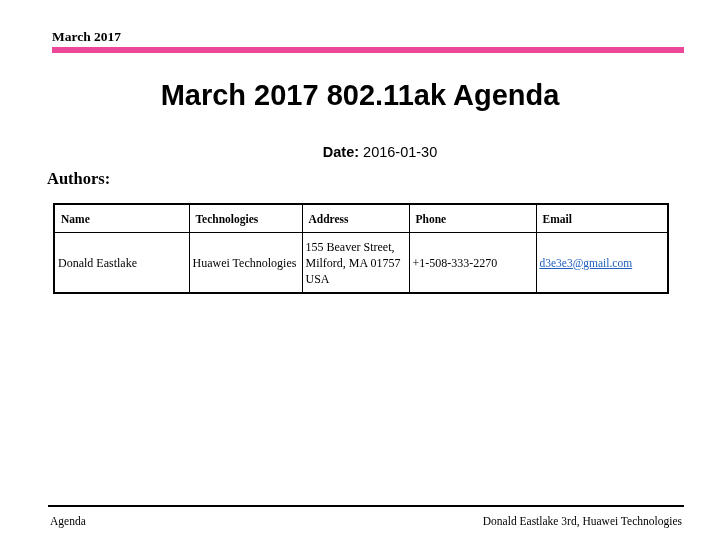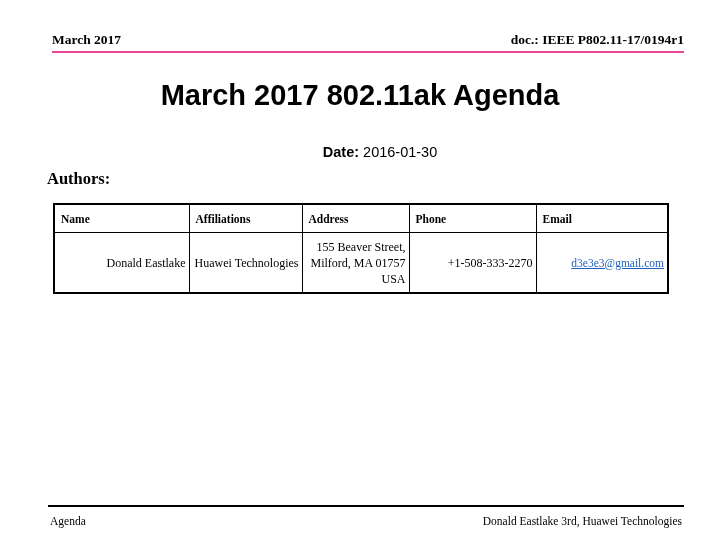--- a/index.html
+++ b/index.html
@@ -17,23 +17,23 @@
   }
 
   
   .slide-header {
     position: absolute;
     left: 52px;
     top: 29px;
     width: 632px;
     height: 24px;
     display: flex;
-    align-items: center;
+    align-items: flex-start;
     justify-content: space-between;
-    border-bottom: 2px solid #ec4899;
+    border-bottom: 6px solid #ec4899;
     box-sizing: border-box;
   }
   .header-left {
     font-family: "Liberation Serif", "DejaVu Serif", serif;
     font-weight: bold;
     font-size: 13.5px;
     line-height: 16px;
     white-space: nowrap;
   }
   .header-right {
@@ -114,21 +114,21 @@
     font-weight: bold;
     text-align: left;
     vertical-align: middle;
     padding-left: 6px;
     line-height: 14px;
   }
   table.authors-table td {
     height: 57px;
     font-size: 12px;
     font-weight: normal;
-    text-align: right;
+    text-align: left;
     vertical-align: middle;
     line-height: 16px;
     padding: 1px 3px;
   }
   .col-name      { width: 135px; }
   .col-affil     { width: 113px; }
   .col-address   { width: 107px; }
   .col-phone     { width: 127px; }
   .col-email     { width: 132px; }
 
@@ -176,21 +176,20 @@
     right: 2px;
     top: 7px;
     white-space: nowrap;
   }
 </style>
 </head>
 <body>
 
 <div class="slide-header">
   <div class="header-left">March 2017</div>
-  <div class="header-right">doc.: IEEE P802.11-17/0194r1</div>
 </div>
 
 <div class="slide-title">March 2017 802.11ak Agenda</div>
 
 <div class="date-line">
   <span class="date-label">Date:</span>
   <span class="date-value">2016-01-30</span>
 </div>
 
 <div class="authors-heading">Authors:</div>
@@ -200,21 +199,21 @@
     <colgroup>
       <col class="col-name">
       <col class="col-affil">
       <col class="col-address">
       <col class="col-phone">
       <col class="col-email">
     </colgroup>
     <thead>
       <tr>
         <th>Name</th>
-        <th>Affiliations</th>
+        <th>Technologies</th>
         <th>Address</th>
         <th>Phone</th>
         <th>Email</th>
       </tr>
     </thead>
     <tbody>
       <tr>
         <td>Donald Eastlake</td>
         <td>Huawei Technologies</td>
         <td>155 Beaver Street, Milford, MA 01757 USA</td>

